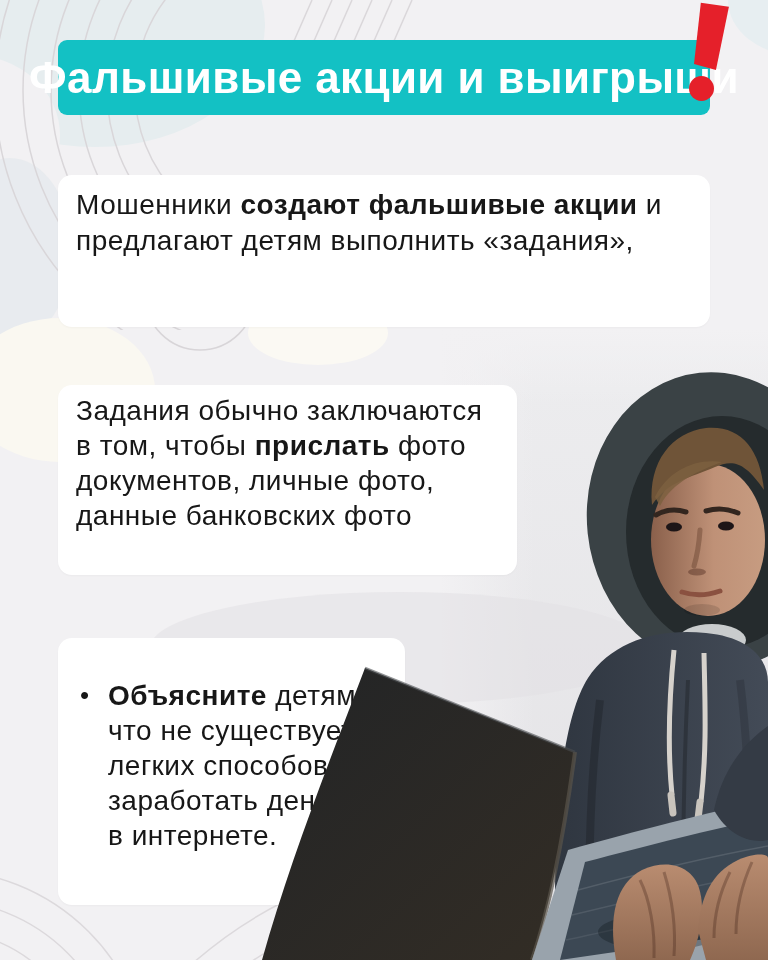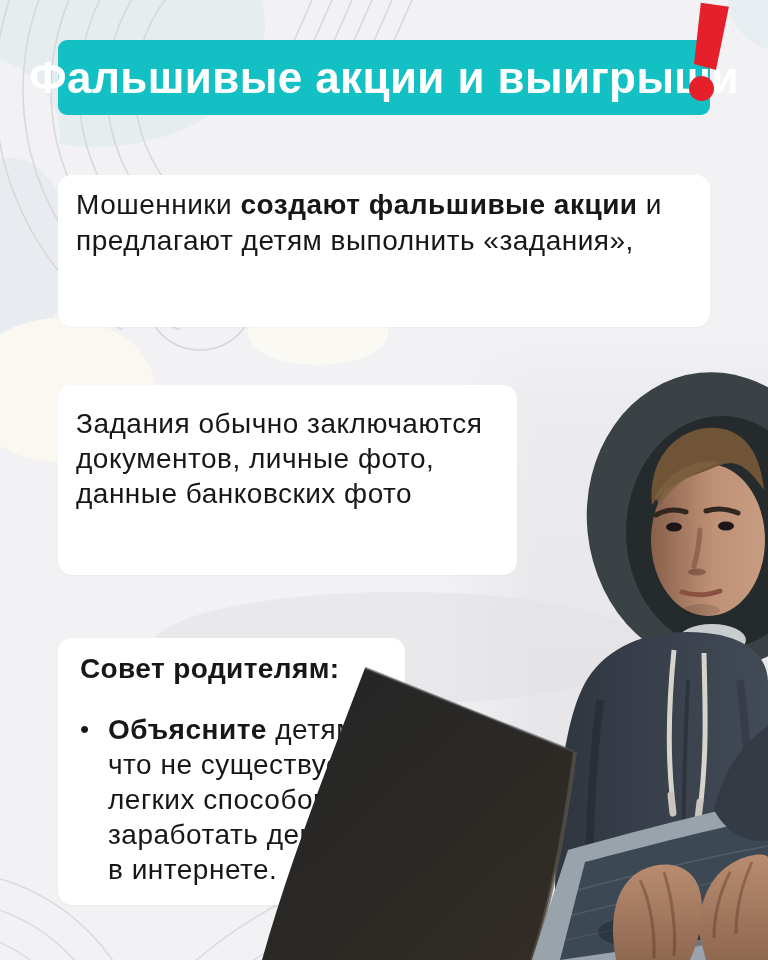--- a/index.html
+++ b/index.html
@@ -31,21 +31,21 @@
   .excl-dot{
     position:absolute;left:689px;top:76px;width:25px;height:25px;
     border-radius:50%;background:var(--red,#e5202a);
   }
 
   .card{
     position:absolute;background:var(--card-bg,#ffffff);border-radius:14px;z-index:2;
     box-shadow:0 1px 2px rgba(0,0,0,.03);
   }
   .card1{left:58px;top:175px;width:652px;height:152px;padding:12px 18px;box-sizing:border-box;}
-  .card2{left:58px;top:385px;width:459px;height:190px;padding:21px 18px;box-sizing:border-box;}
+  .card2{left:58px;top:385px;width:459px;height:190px;padding:8px 18px;box-sizing:border-box;}
   .card3{left:58px;top:638px;width:347px;height:267px;padding:14px 18px 0 22px;box-sizing:border-box;}
 
   .rich{font-size:28px;letter-spacing:.5px;}
   .card1 .rich .tline{line-height:36px;}
   .card2 .rich .tline{line-height:35px;}
   .rich .tline{white-space:nowrap;}
   .rich .b{font-weight:700;}
 
   .advice-heading{font-size:28px;font-weight:700;line-height:34px;letter-spacing:.4px;}
   .bullet-row{display:flex;margin-top:26px;}
@@ -133,27 +133,27 @@
   <div class="card card1">
     <div class="rich">
         <div class="tline"><span>Мошенники </span><span class="b">создают фальшивые акции</span><span> и</span></div>
         <div class="tline"><span>предлагают детям выполнить «задания»,</span></div>
       </div>
   </div>
 
   <div class="card card2">
     <div class="rich">
         <div class="tline"><span>Задания обычно заключаются</span></div>
+        <div class="tline"><span>в том, чтобы </span><span class="b">прислать</span><span> фото</span></div>
         <div class="tline"><span>документов, личные фото,</span></div>
         <div class="tline"><span>данные банковских фото</span></div>
       </div>
   </div>
 
   <div class="card card3">
-    <div class="advice-heading">Совет родителям:</div>
     <div class="bullet-row">
       <span class="bullet-marker">•</span>
       <div class="rich">
           <div class="tline"><span class="b">Объясните</span><span> детям,</span></div>
           <div class="tline"><span>что не существует</span></div>
           <div class="tline"><span>легких способов</span></div>
           <div class="tline"><span>заработать деньги</span></div>
           <div class="tline"><span>в интернете.</span></div>
         </div>
     </div>

